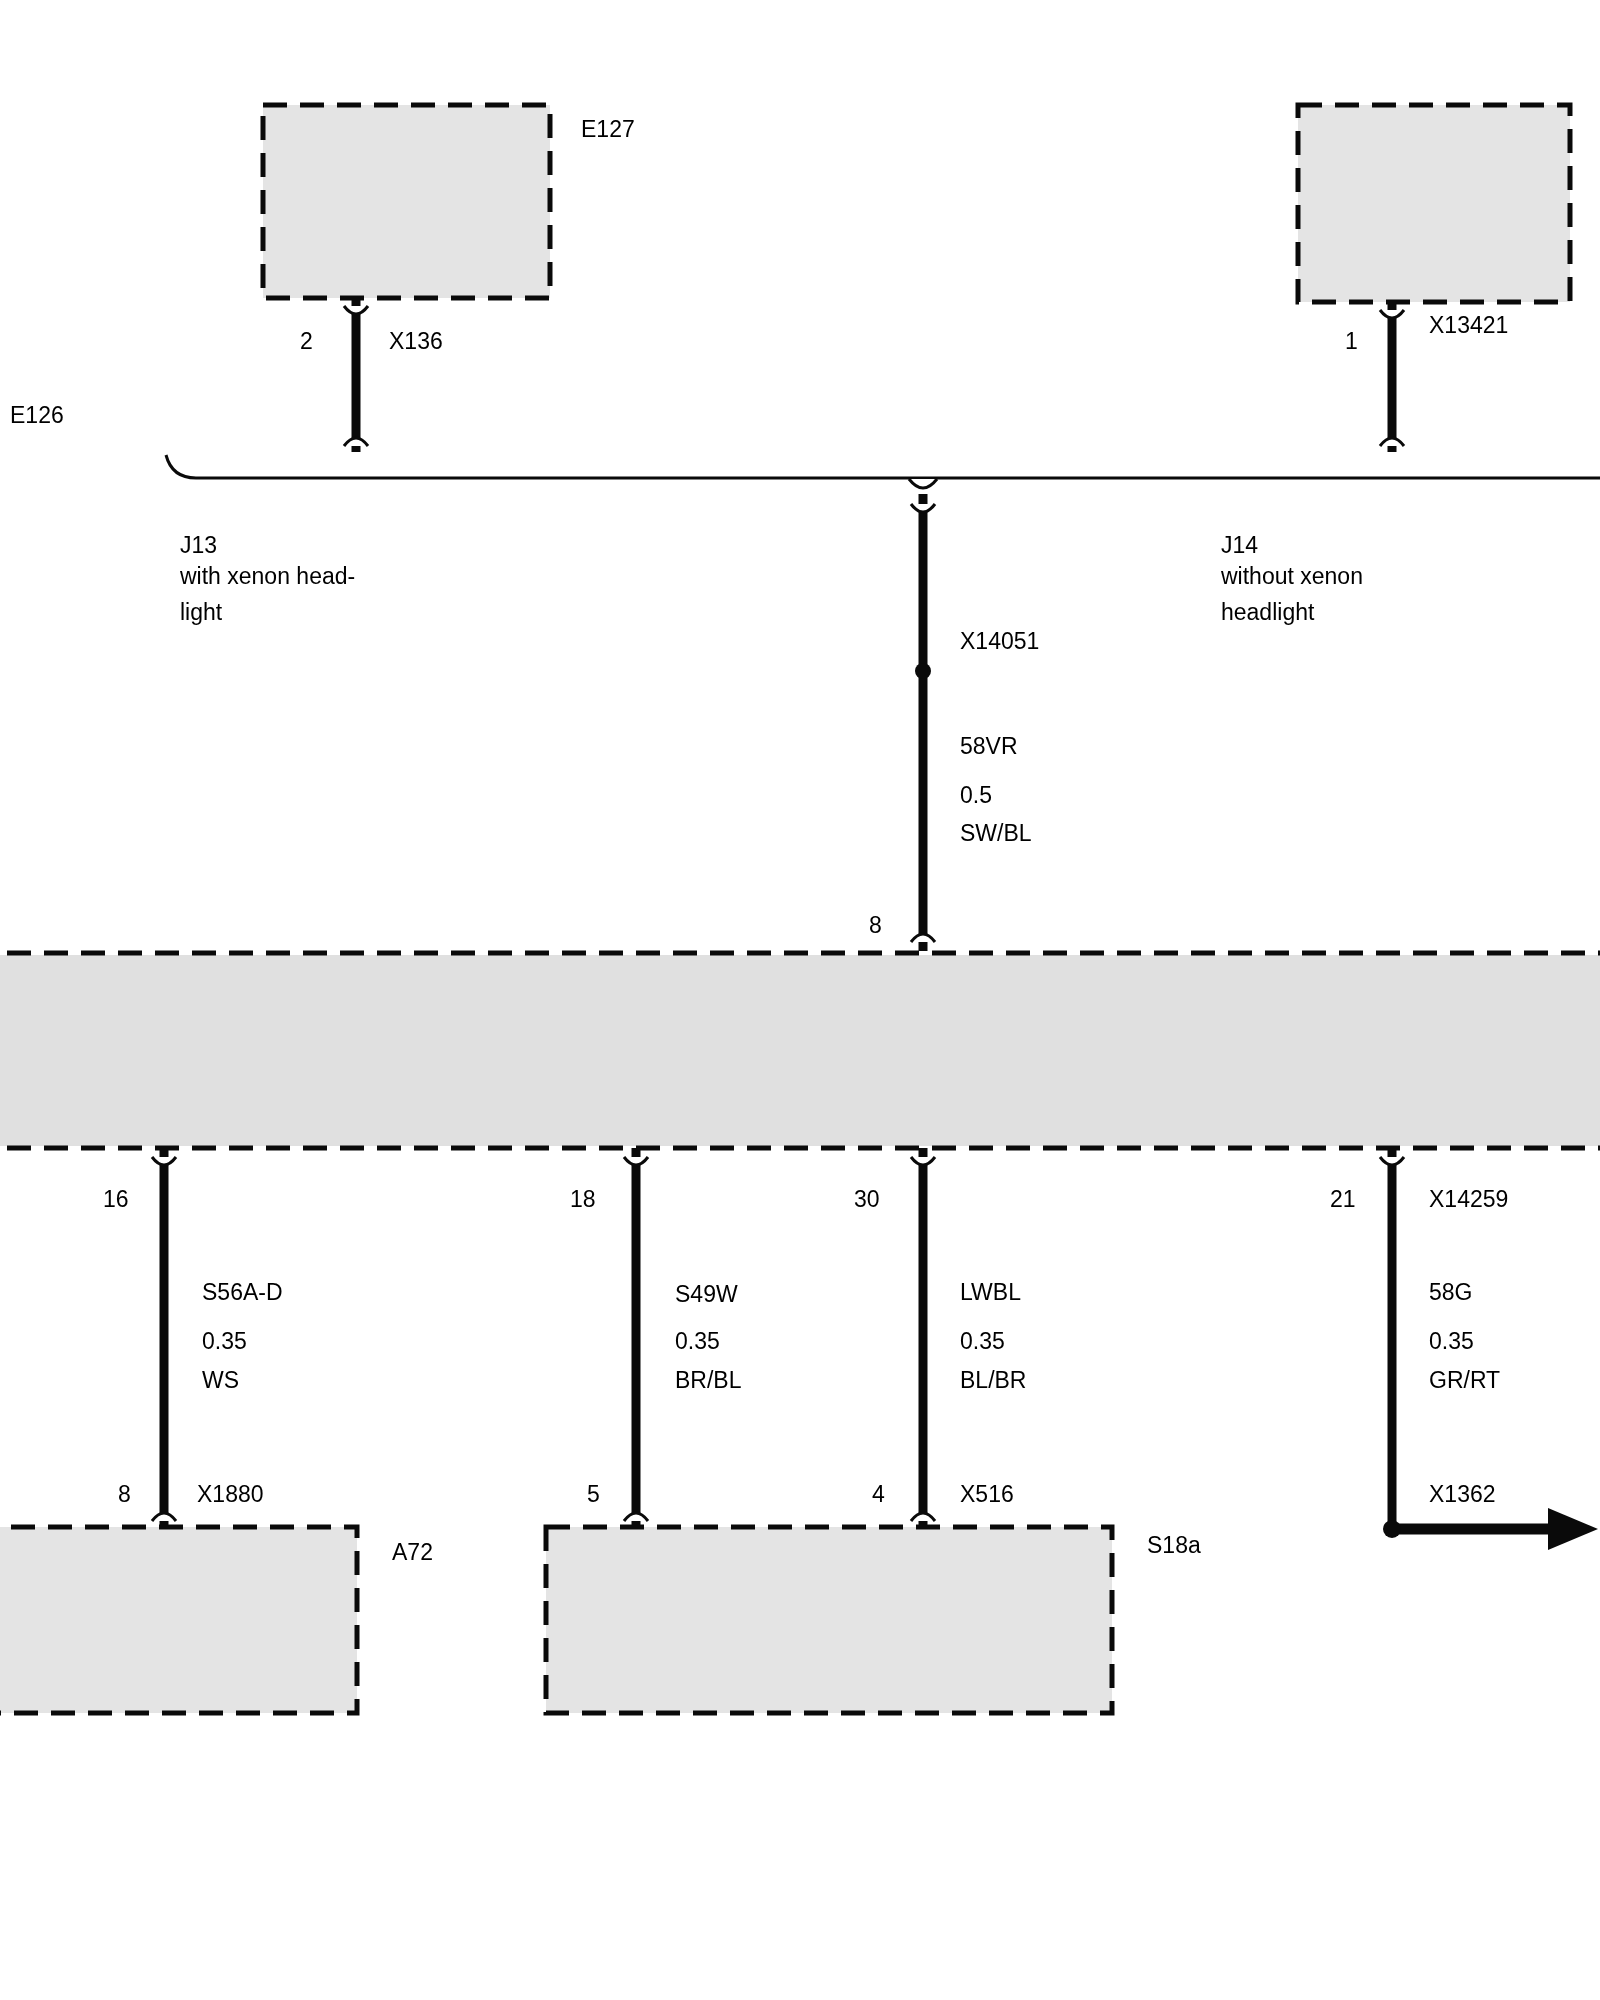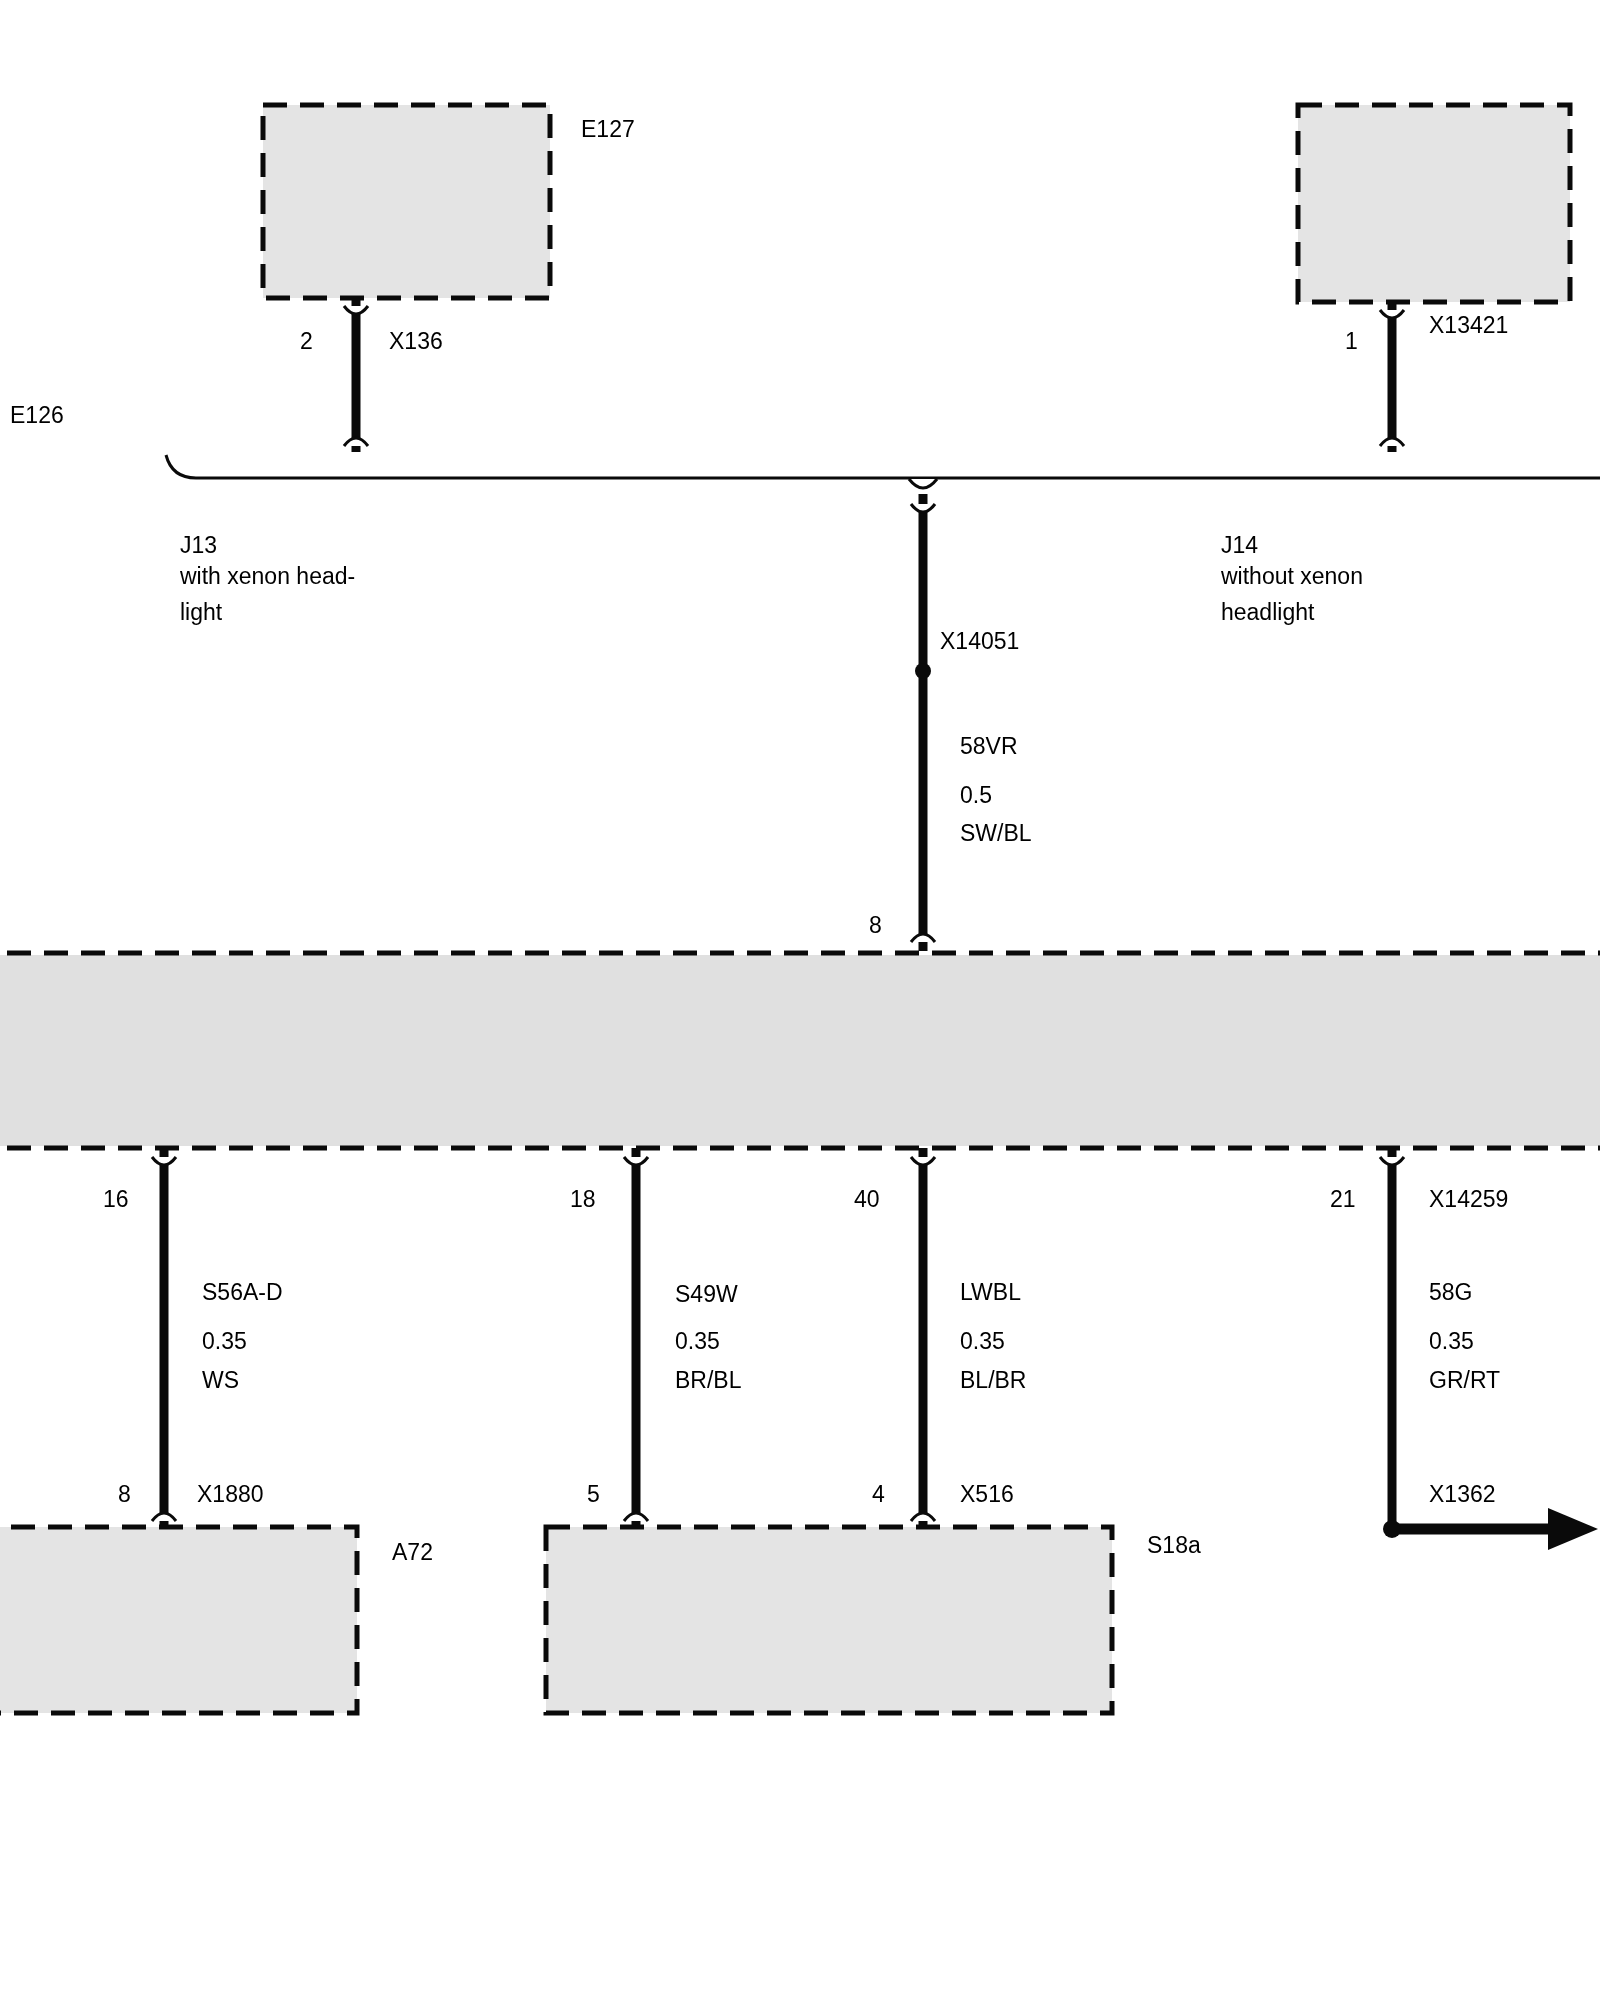--- a/index.html
+++ b/index.html
@@ -81,40 +81,40 @@
   <span class="lbl" style="left:10px;top:402px">E126</span>
 
   <span class="lbl" style="left:180px;top:532px">J13</span>
   <span class="lbl" style="left:180px;top:563px">with xenon head-</span>
   <span class="lbl" style="left:180px;top:599px">light</span>
 
   <span class="lbl" style="left:1221px;top:532px">J14</span>
   <span class="lbl" style="left:1221px;top:563px">without xenon</span>
   <span class="lbl" style="left:1221px;top:599px">headlight</span>
 
-  <span class="lbl" style="left:940px;top:628px">X14051</span>
+  <span class="lbl" style="left:960px;top:628px">X14051</span>
   <span class="lbl" style="left:960px;top:733px">58VR</span>
   <span class="lbl" style="left:960px;top:782px">0.5</span>
   <span class="lbl" style="left:960px;top:820px">SW/BL</span>
   <span class="pin" style="left:869px;top:912px">8</span>
 
   <span class="pin" style="left:103px;top:1186px">16</span>
   <span class="lbl" style="left:202px;top:1279px">S56A-D</span>
   <span class="lbl" style="left:202px;top:1328px">0.35</span>
   <span class="lbl" style="left:202px;top:1367px">WS</span>
   <span class="pin" style="left:118px;top:1481px">8</span>
   <span class="lbl" style="left:197px;top:1481px">X1880</span>
 
   <span class="pin" style="left:570px;top:1186px">18</span>
   <span class="lbl" style="left:675px;top:1281px">S49W</span>
   <span class="lbl" style="left:675px;top:1328px">0.35</span>
   <span class="lbl" style="left:675px;top:1367px">BR/BL</span>
   <span class="pin" style="left:587px;top:1481px">5</span>
 
-  <span class="pin" style="left:854px;top:1186px">40</span>
+  <span class="pin" style="left:854px;top:1186px">30</span>
   <span class="lbl" style="left:960px;top:1279px">LWBL</span>
   <span class="lbl" style="left:960px;top:1328px">0.35</span>
   <span class="lbl" style="left:960px;top:1367px">BL/BR</span>
   <span class="pin" style="left:872px;top:1481px">4</span>
   <span class="lbl" style="left:960px;top:1481px">X516</span>
 
   <span class="pin" style="left:1330px;top:1186px">21</span>
   <span class="lbl" style="left:1429px;top:1186px">X14259</span>
   <span class="lbl" style="left:1429px;top:1279px">58G</span>
   <span class="lbl" style="left:1429px;top:1328px">0.35</span>

